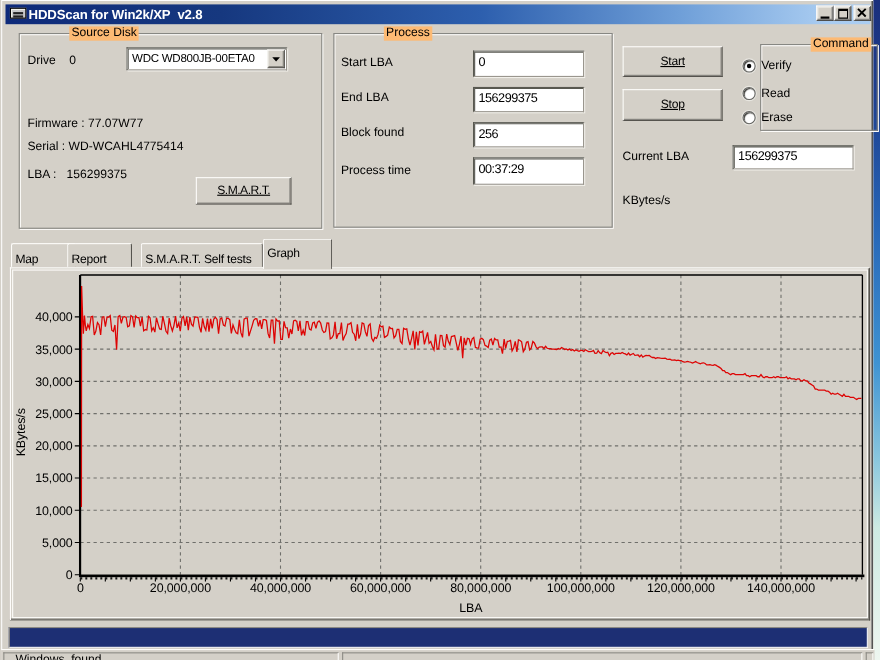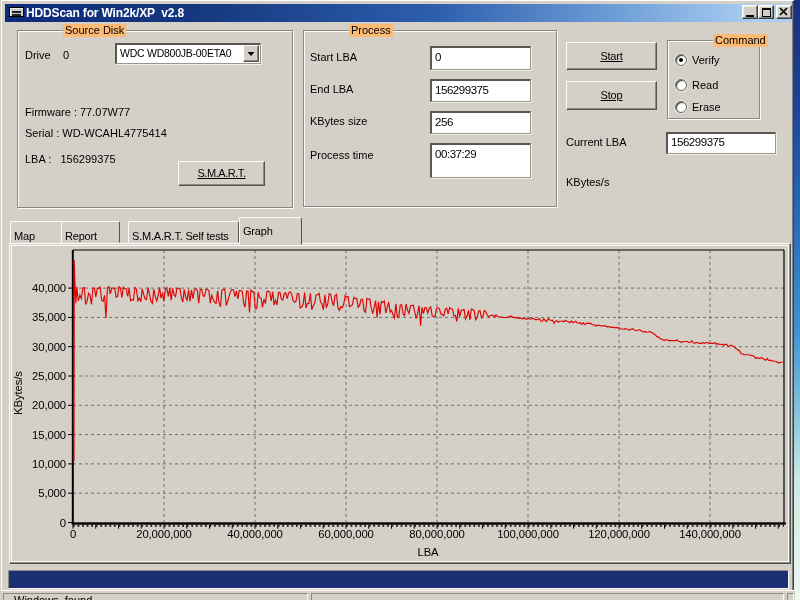--- a/index.html
+++ b/index.html
@@ -67,31 +67,31 @@
   <div class="lbl" style="left:24px;top:105px">Firmware : 77.07W77</div>
   <div class="lbl" style="left:24px;top:126px">Serial : WD-WCAHL4775414</div>
   <div class="lbl" style="left:24px;top:152px">LBA :&nbsp;&nbsp; 156299375</div>
   <div class="b3" style="left:177px;top:161px;width:87px;height:25px;line-height:23px;letter-spacing:-0.45px">S.M.A.R.T.</div>
 
   <div class="grp" style="left:302px;top:30px;width:254px;height:177px">
       <span class="leg">Process</span>
     </div>
   <div class="lbl" style="left:309px;top:50px">Start LBA</div>
   <div class="lbl" style="left:309px;top:82px">End LBA</div>
-  <div class="lbl" style="left:309px;top:114px">KBytes size</div>
+  <div class="lbl" style="left:309px;top:114px">Block found</div>
   <div class="lbl" style="left:309px;top:148px">Process time</div>
   <div class="tb" style="left:429px;top:46px;width:101px;height:24px;line-height:21px">0</div>
   <div class="tb" style="left:429px;top:79px;width:101px;height:23px;line-height:20px">156299375</div>
   <div class="tb" style="left:429px;top:111px;width:101px;height:23px;line-height:20px">256</div>
-  <div class="tb" style="left:429px;top:143px;width:101px;height:35px;line-height:20px">00:37:29</div>
+  <div class="tb" style="left:429px;top:143px;width:101px;height:25px;line-height:20px">00:37:29</div>
 
   <div class="b3" style="left:565px;top:42px;width:91px;height:28px;line-height:26px">Start</div>
   <div class="b3" style="left:565px;top:81px;width:91px;height:29px;line-height:27px">Stop</div>
 
-  <div class="grp" style="left:666px;top:40px;width:93px;height:79px">
+  <div class="grp" style="left:690px;top:40px;width:107px;height:79px">
       <span class="leg">Command</span>
     </div>
   <div class="radio" style="left:674px;top:54px">
       <div style="position:absolute;left:2.8px;top:2.8px;width:4.5px;height:4.5px;border-radius:50%;background:#000"></div>
     </div>
   <div class="lbl" style="left:691px;top:53px">Verify</div>
   <div class="radio" style="left:674px;top:79px"></div>
   <div class="lbl" style="left:691px;top:78px">Read</div>
   <div class="radio" style="left:674px;top:101px"></div>
   <div class="lbl" style="left:691px;top:100px">Erase</div>

